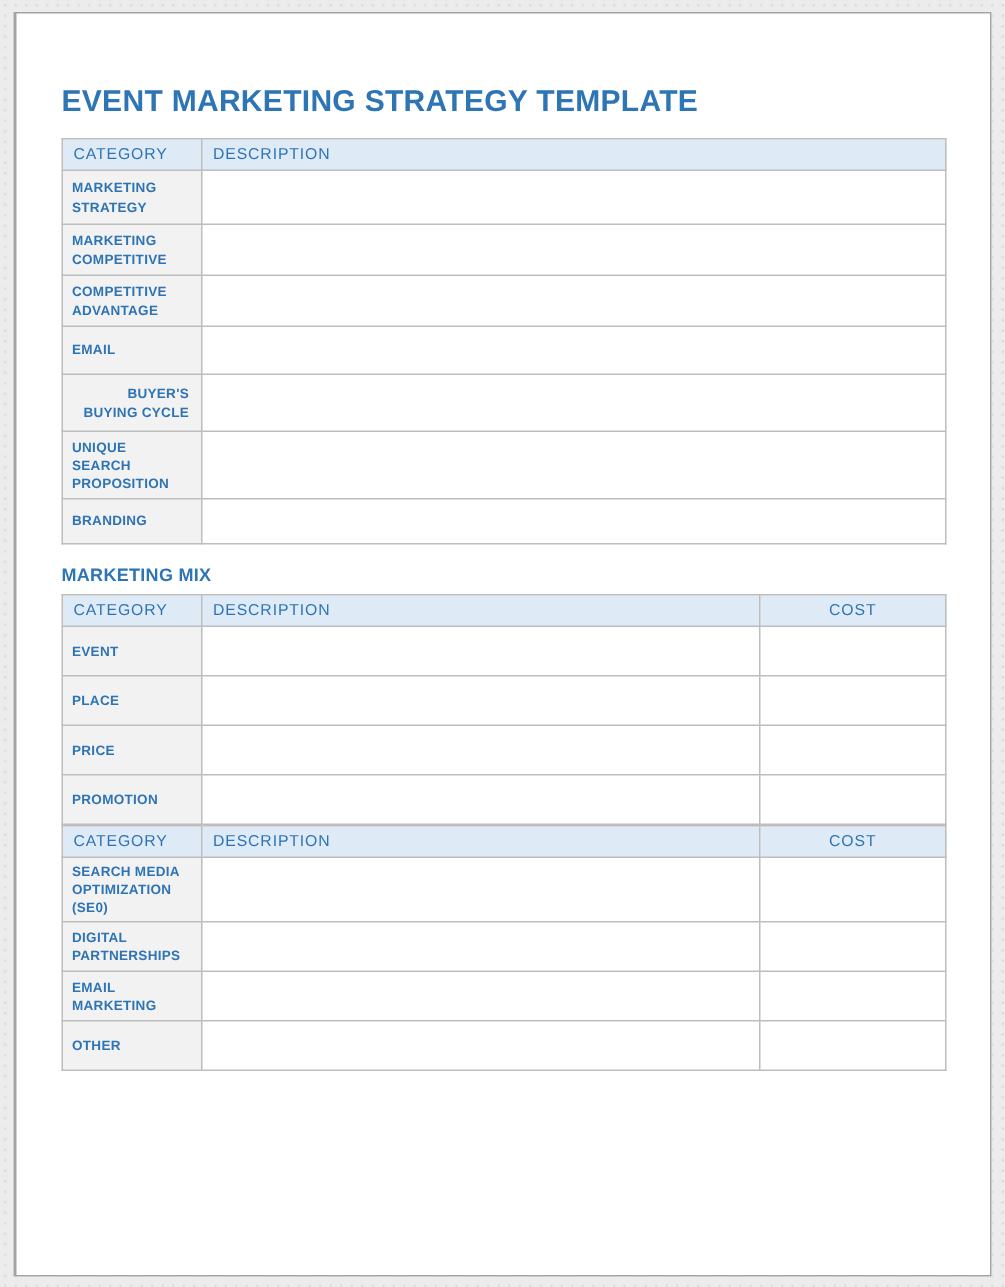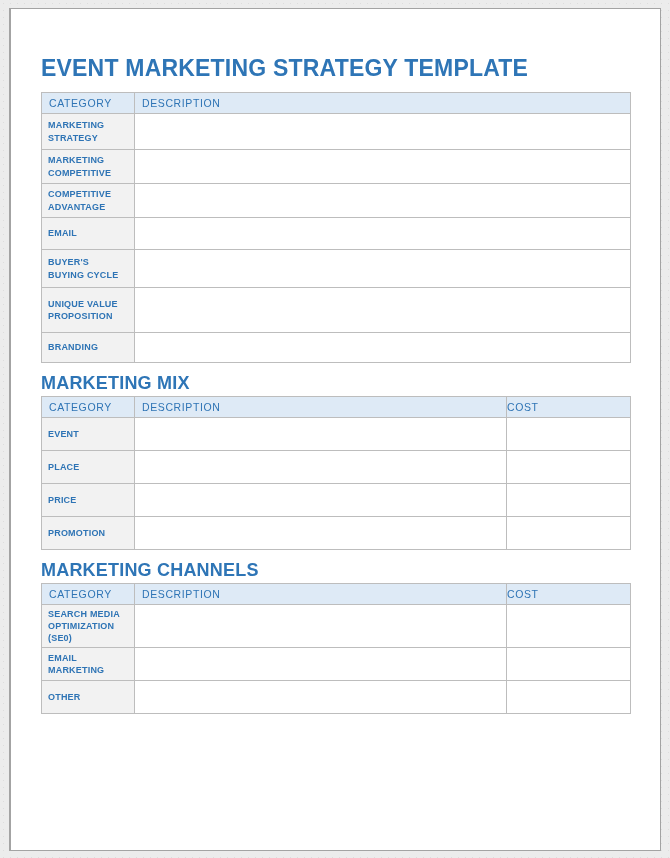--- a/index.html
+++ b/index.html
@@ -15,29 +15,29 @@
     width:652px;height:843px;
     margin:8px 9px 0 9px;
     background:#ffffff;
     border:1px solid #a3a3a3;
     border-left-width:2px;
     padding:0 29px 0 30px;
     overflow:hidden;
   }
   .doc-title{
     margin:47px 0 12px 0;
-    font-size:23px;
+    font-size:20px;
     line-height:24px;
     font-weight:bold;
     letter-spacing:0.2px;
     color:#2E75B6;
   }
   .section-heading{
     margin:13px 0 5px 0;
-    font-size:18px;
+    font-size:12px;
     line-height:15px;
     font-weight:bold;
     letter-spacing:0.2px;
     color:#2E75B6;
   }
   table.doc-table{
     width:100%;
     border-collapse:collapse;
     table-layout:fixed;
     border:1px solid #a8a8a8;
@@ -53,38 +53,38 @@
     height:21px;
     background:#DEEAF6;
     color:#2E74B5;
     font-weight:normal;
     font-size:10.5px;
     letter-spacing:0.6px;
     text-align:left;
     padding:0 0 0 7px;
     vertical-align:middle;
   }
-  th.hdr-cost{padding:0;}
+  th.hdr-cost{text-align:center;padding:0;}
   td.category{
     background:#F2F2F2;
     color:#2E74B5;
     font-weight:bold;
     font-size:9px;
     letter-spacing:0.2px;
     line-height:1.35;
     padding:3px 8px 3px 6px;
     vertical-align:middle;
   }
   td.desc, td.costcell{background:#ffffff;}
   
   .section-0 tbody tr:nth-child(1) td{height:36px;}
   .section-0 tbody tr:nth-child(2) td{height:34px;}
   .section-0 tbody tr:nth-child(3) td{height:34px;}
   .section-0 tbody tr:nth-child(4) td{height:32px;}
-  .section-0 tbody tr:nth-child(5) td{height:38px;}
+  .section-0 tbody tr:nth-child(5) td{height:38px;text-align:right;}
   .section-0 tbody tr:nth-child(6) td{height:45px;}
   .section-0 tbody tr:nth-child(7) td{height:30px;}
   .section-1 tbody td{height:33px;}
   .section-2 tbody td{height:33px;}
   .section-2 tbody tr:nth-child(1) td{height:41px;}
   .section-2 tbody tr:nth-child(5) td{height:31px;}
 </style>
 </head>
 <body>
 
@@ -117,21 +117,21 @@
           </tr>
           <tr>
             <td class="category">EMAIL</td>
             <td class="desc"></td>
           </tr>
           <tr>
             <td class="category">BUYER'S BUYING CYCLE</td>
             <td class="desc"></td>
           </tr>
           <tr>
-            <td class="category">UNIQUE VALUE PROPOSITION</td>
+            <td class="category">UNIQUE SEARCH PROPOSITION</td>
             <td class="desc"></td>
           </tr>
           <tr>
             <td class="category">BRANDING</td>
             <td class="desc"></td>
           </tr>
         </tbody>
       </table>
       <h2 class="section-heading">MARKETING MIX</h2>
       <table class="doc-table section-1">
@@ -163,41 +163,45 @@
             <td class="desc"></td>
             <td class="costcell"></td>
           </tr>
           <tr>
             <td class="category">PROMOTION</td>
             <td class="desc"></td>
             <td class="costcell"></td>
           </tr>
         </tbody>
       </table>
-      <h2 class="section-heading">MARKETING CHANNELS</h2>
       <table class="doc-table section-2">
         <colgroup>
           <col class="col-category">
           <col class="col-description">
           <col class="col-cost">
         </colgroup>
         <thead>
           <tr>
             <th class="hdr-category">CATEGORY</th>
             <th class="hdr-description">DESCRIPTION</th>
             <th class="hdr-cost">COST</th>
           </tr>
         </thead>
         <tbody>
           <tr>
             <td class="category">SEARCH MEDIA OPTIMIZATION (SE0)</td>
             <td class="desc"></td>
             <td class="costcell"></td>
           </tr>
           <tr>
+            <td class="category">DIGITAL PARTNERSHIPS</td>
+            <td class="desc"></td>
+            <td class="costcell"></td>
+          </tr>
+          <tr>
             <td class="category">EMAIL MARKETING</td>
             <td class="desc"></td>
             <td class="costcell"></td>
           </tr>
           <tr>
             <td class="category">OTHER</td>
             <td class="desc"></td>
             <td class="costcell"></td>
           </tr>
         </tbody>

